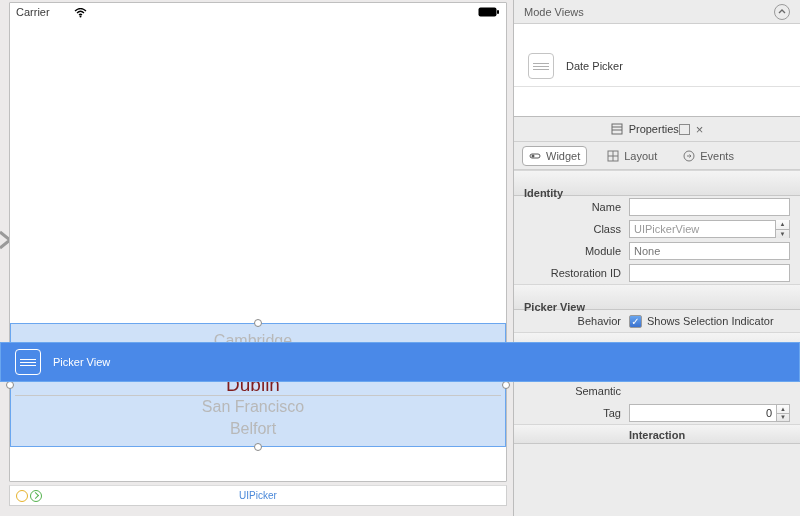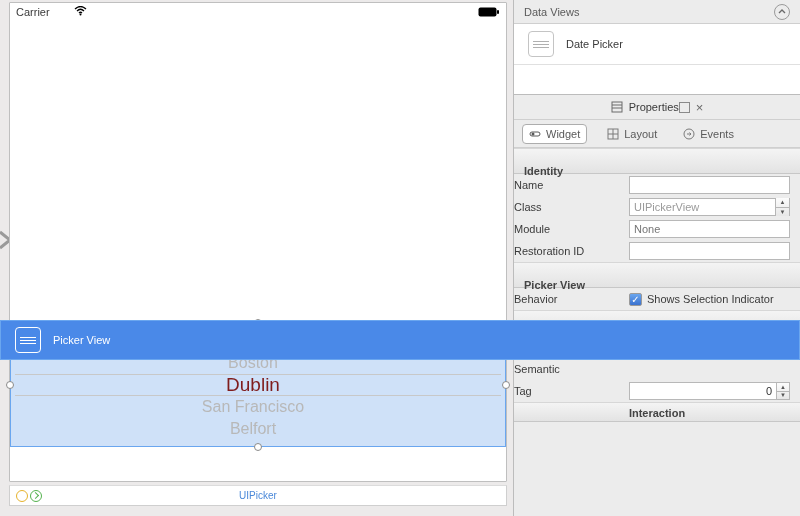--- a/index.html
+++ b/index.html
@@ -32,21 +32,21 @@
   .circ { width: 12px; height: 12px; border-radius: 50%; border: 1.5px solid; display: inline-block; }
   .circ.y { border-color: #e6b32d; }
   .circ.g { border-color: #55b24f; position: relative; }
   .circ.g::after { content: ""; position: absolute; left: 2px; top: 2px; width: 4px; height: 4px; border-top: 1.5px solid #55b24f; border-right: 1.5px solid #55b24f; transform: rotate(45deg); }
 
   
   .inspector { flex: 1; height: 516px; display: flex; flex-direction: column; border-left: 1px solid #bcbcbc; background: #ececec; }
   .pane-hdr { height: 24px; display: flex; align-items: center; justify-content: space-between; padding: 0 10px; border-bottom: 1px solid #cfcfcf; color: #5a5a5a; }
   .chev-btn { width: 16px; height: 16px; border: 1px solid #9a9a9a; border-radius: 50%; display: flex; align-items: center; justify-content: center; color: #6a6a6a; }
   .dv-list { background: #fff; }
-  .dv-item { display: flex; align-items: center; gap: 12px; height: 40px; padding: 0 14px; }
+  .dv-item { display: flex; align-items: center; gap: 12px; height: 40px; padding: 0 14px; margin-top: 22px; }
   .dv-item.sel { background: #4a89e8; color: #fff; }
   .dv-icon { width: 26px; height: 26px; border: 1px solid #c4c4c4; border-radius: 4px; background: #fff; display: flex; flex-direction: column; justify-content: center; align-items: center; gap: 2px; }
   .dv-item.sel .dv-icon { background: #4a89e8; border-color: #fff; }
   .dv-icon .line { width: 16px; height: 1px; background: #b0b0b0; }
   .dv-item.sel .dv-icon .line { background: #fff; }
   .dv-blank { height: 30px; background: #fff; border-top: 1px solid #e0e0e0; }
 
   .prop-hdr { height: 26px; display: flex; align-items: center; justify-content: center; padding: 0 10px; border-top: 1px solid #bcbcbc; border-bottom: 1px solid #cfcfcf; }
   .prop-hdr .left { display: flex; align-items: center; gap: 6px; }
   .prop-hdr .right { display: flex; align-items: center; gap: 6px; color: #6a6a6a; }
@@ -54,21 +54,21 @@
   .xbtn { font-size: 13px; }
 
   .tabs { height: 28px; display: flex; align-items: center; padding: 0 8px; gap: 14px; border-bottom: 1px solid #cfcfcf; background: #ececec; }
   .tab { display: flex; align-items: center; gap: 5px; height: 20px; padding: 0 6px; border-radius: 4px; color: #5a5a5a; }
   .tab.active { border: 1px solid #adadad; background: #fff; }
   .tab .tico { width: 12px; height: 12px; display: inline-flex; }
 
   .scroll { flex: 1; overflow: auto; background: #ececec; }
   .sect-hdr { height: 20px; background: linear-gradient(#f4f4f4,#e3e3e3); border-top: 1px solid #d7d7d7; border-bottom: 1px solid #c7c7c7; padding: 12px 10px; font-weight: 600; color: #444; line-height: 20px; }
   .row { display: flex; align-items: center; height: 22px; padding: 0 10px 0 0; }
-  .row label { width: 115px; text-align: left; padding-right: 8px; color: #3a3a3a; }
+  .row label { width: 115px; text-align: right; padding-right: 8px; color: #3a3a3a; }
   .row .ctl { flex: 1; display: flex; align-items: center; }
   input.txt { width: 100%; height: 18px; border: 1px solid #b8b8b8; background: #fff; padding: 0 4px; font-size: 11px; color: #333; }
   input.txt.ro { color: #9a9a9a; }
   .val { color: #3a3a3a; padding-left: 2px; }
   .sel-box { flex: 1; height: 18px; border: 1px solid #b6b6b6; background: #fff; display: flex; align-items: center; padding: 0 4px; position: relative; color: #333; }
   .sel-box.ro { color: #9a9a9a; }
   .stepper { width: 14px; height: 18px; border-left: 1px solid #b6b6b6; background: linear-gradient(#fcfcfc,#e7e7e7); display: flex; flex-direction: column; margin-left: auto; margin-right: -4px; }
   .stepper span { flex:1; display:flex; align-items:center; justify-content:center; font-size:6px; color:#555; }
   .stepper span:first-child { border-bottom: 1px solid #b6b6b6; }
   .cb { width: 13px; height: 13px; border: 1px solid #9a9a9a; border-radius: 2px; background: linear-gradient(#6aa6ef,#3b72cf); color: #fff; display: inline-flex; align-items: center; justify-content: center; font-size: 10px; margin-right: 5px; }
@@ -83,21 +83,21 @@
 
 <div class="canvas">
   <div class="arrow-in">
     <svg viewBox="0 0 18 24">
         <path d="M2 4 L12 12 L2 20" fill="none" stroke="#9a9a9a" stroke-width="3"></path>
       </svg>
   </div>
 
   <div class="device">
     <div class="statusbar">
-      <span class="left" style="display:flex;align-items:flex-start;gap:20px">
+      <span class="left" style="display:flex;align-items:flex-end;gap:20px">
         <span class="carrier">Carrier</span>
         <span>
           <svg width="13" height="10" viewBox="0 0 13 10">
               <path d="M6.5 9 L6.5 9 M1 3 Q6.5 -2 12 3 M3 5 Q6.5 1.5 10 5 M5 7 Q6.5 5.5 8 7" fill="none" stroke="#000" stroke-width="1.3"></path>
               <circle cx="6.5" cy="8.5" r="1" fill="#000"></circle>
             </svg>
         </span>
       </span>
       <span class="right">
         <svg width="22" height="10" viewBox="0 0 22 10">
@@ -129,21 +129,21 @@
       <span class="circ y"></span>
       <span class="circ g"></span>
     </span>
     <span>UIPicker</span>
   </div>
 </div>
 
 <div class="inspector">
 
   <div class="pane-hdr">
-    <span>Data Views</span>
+    <span>Mode Views</span>
     <span class="chev-btn">
       <svg width="8" height="8" viewBox="0 0 8 8">
           <path d="M1 5 L4 2 L7 5" fill="none" stroke="#6a6a6a" stroke-width="1.4"></path>
         </svg>
     </span>
   </div>
 
   <div class="dv-list">
     <div class="dv-item">
       <span class="dv-icon">

